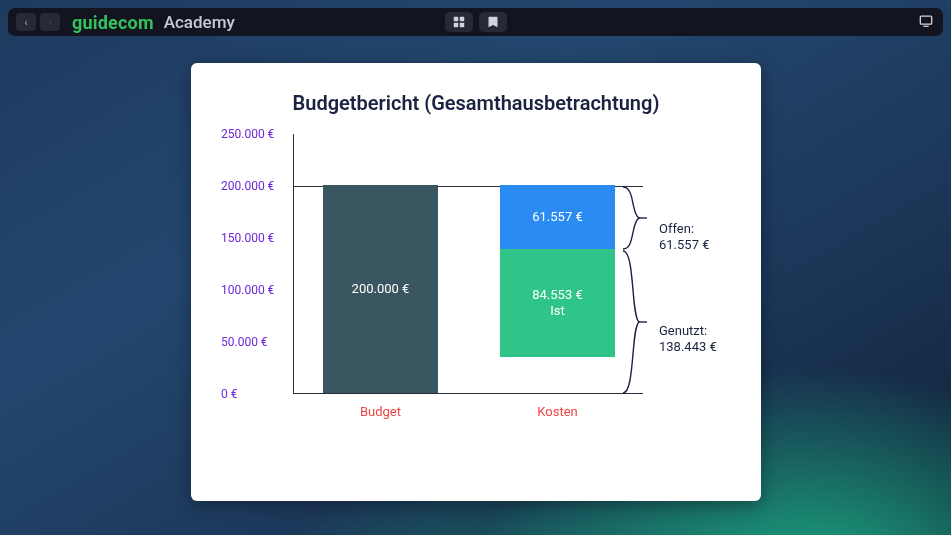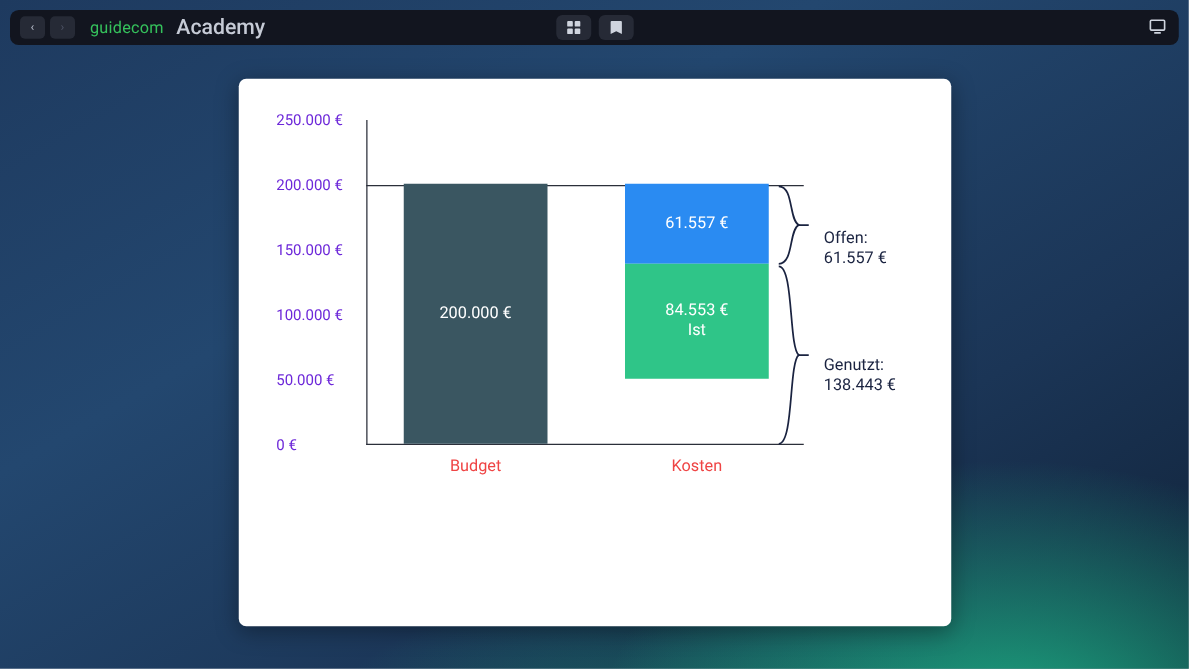--- a/index.html
+++ b/index.html
@@ -21,21 +21,21 @@
     display: flex; align-items: center;
     padding: 0 8px;
     color: #cfd4de;
   }
   .nav-btn {
     width: 20px; height: 18px; border-radius: 4px;
     background: #262a36; display: flex; align-items: center; justify-content: center;
     margin-right: 4px; font-size: 10px; color: #aeb4c2; cursor: pointer;
   }
   .nav-btn.dis { color: #4b5062; }
-  .brand { margin-left: 8px; font-weight: 400; font-size: 13px; letter-spacing: .2px; }
+  .brand { margin-left: 8px; font-weight: 700; font-size: 18px; letter-spacing: .2px; }
   .brand .g1 { color: #35c25c; }
   .brand-sub { margin-left: 10px; font-size: 17px; color: #c6cbd6; font-weight: 500; }
   .topbar-center { position: absolute; left: 50%; transform: translateX(-50%); display: flex; gap: 6px; }
   .center-btn {
     width: 28px; height: 20px; border-radius: 5px; background: #262a36;
     display: flex; align-items: center; justify-content: center; cursor: pointer;
   }
   .center-btn svg { width: 12px; height: 12px; fill: #cfd4de; }
   .topbar-right { margin-left: auto; display: flex; align-items: center; }
   .right-icon { width: 18px; height: 18px; display:flex; align-items:center; justify-content:center; }
@@ -126,20 +126,21 @@
         <svg viewBox="0 0 16 16" width="14" height="14" fill="none" stroke="#cfd4de" stroke-width="1.5">
             <rect x="1.5" y="2.5" width="13" height="9" rx="1"></rect>
             <line x1="5" y1="14" x2="11" y2="14"></line>
           </svg>
       </span>
     </div>
   </div>
 </div>
 
 <div class="card">
+  <div class="card-title">Budgetbericht (Gesamthausbetrachtung)</div>
 
   <div class="chart">
 
     <div class="ytick" style="top:265px">0 €</div>
     <div class="ytick" style="top:213px">50.000 €</div>
     <div class="ytick" style="top:161px">100.000 €</div>
     <div class="ytick" style="top:109px">150.000 €</div>
     <div class="ytick" style="top:57px">200.000 €</div>
     <div class="ytick" style="top:5px">250.000 €</div>
 
@@ -148,21 +149,21 @@
       <div class="grid max" style="top:52px"></div>
 
       <div class="bar bar-budget" style="height:208px">
         <div class="seg">200.000 €</div>
       </div>
 
       <div class="bar bar-k" style="height:208px">
         <div class="seg seg-off" style="height:64px">
           <span>61.557 €</span>
         </div>
-        <div class="seg seg-ist" style="height:92px">
+        <div class="seg seg-ist" style="height:108px">
           <span>84.553 €</span>
           <span>Ist</span>
         </div>
       </div>
 
       <div class="annot" style="top:52px; height:64px">
         <svg class="brace" viewBox="0 0 30 64" preserveAspectRatio="none" style="height:64px">
           <path d="M2 1 C14 1 10 28 18 32 C10 36 14 63 2 63" fill="none" stroke="#1a2340" stroke-width="1.4"></path>
           <path d="M18 32 L26 32" stroke="#1a2340" stroke-width="1.4"></path>
         </svg>

